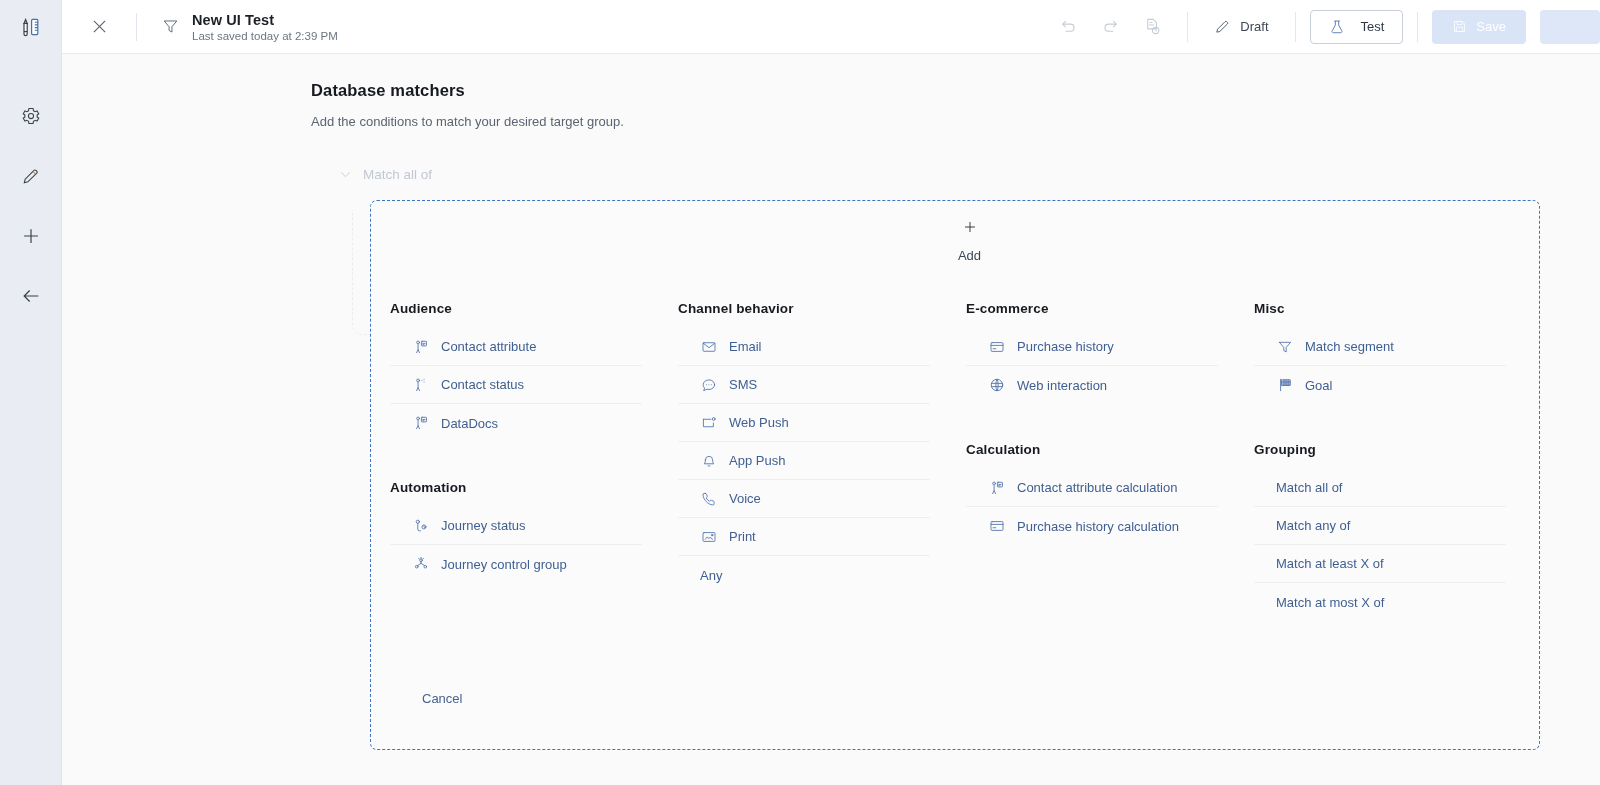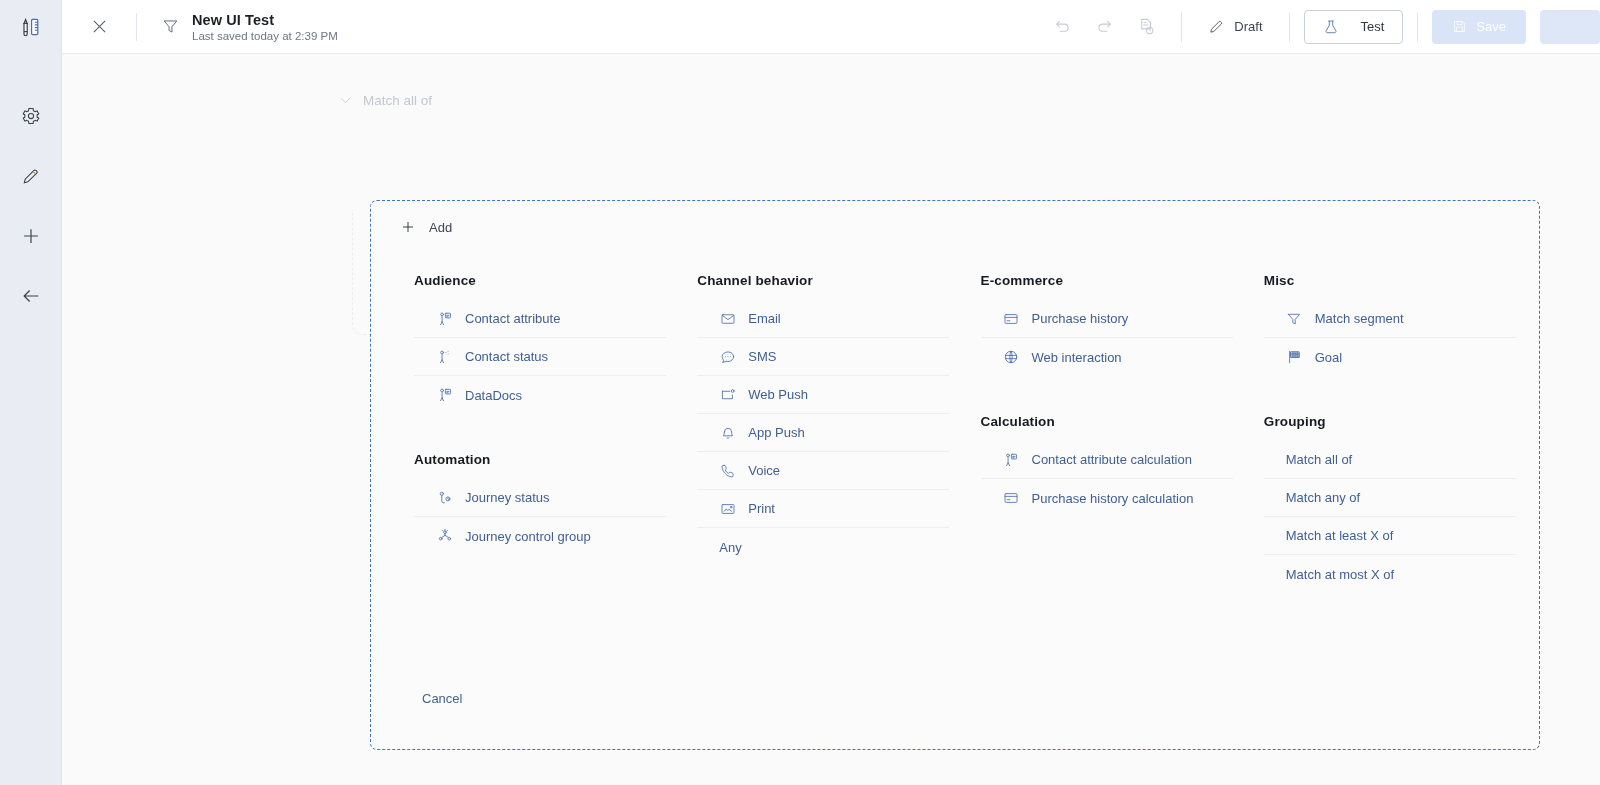--- a/index.html
+++ b/index.html
@@ -51,21 +51,21 @@
   .tb-icon-btn {
     width: 42px; height: 54px; display: flex; align-items: center; justify-content: center;
     color: #c5cbd4; cursor: default;
   }
   .tb-sep { width: 1px; height: 30px; background: #e4e8ed; margin: 0 14px; }
   .tb-draft {
     display: flex; align-items: center; gap: 9px; padding: 0 12px; height: 32px;
     color: #3d4753; font-size: 13px; cursor: pointer; text-align: right;
   }
   .tb-test {
-    display: flex; align-items: center; gap: 22px;
+    display: flex; align-items: center; gap: 16px;
     height: 34px; padding: 0 18px;
     border: 1px solid #c9d0d9; border-radius: 4px;
     background: #fff; color: #2f3945; font-size: 13px; cursor: pointer;
   }
   .tb-test .ico { color: #4a6fa5; display: flex; }
   .tb-save {
     display: flex; align-items: center; gap: 9px;
     height: 34px; padding: 0 20px; margin-right: 14px;
     background: #d9e4f7; border-radius: 4px;
     color: #ffffff; font-size: 13px; cursor: default;
@@ -96,26 +96,26 @@
 
   
   .panel {
     position: absolute; left: 308px; top: 145px;
     width: 1170px; height: 550px;
     border: 1px dashed #3f74c0; border-radius: 7px;
     background: #fbfbfc;
   }
   .panel-add {
     display: flex; align-items: center; gap: 13px;
-    margin: 18px 0 0 29px; color: #3c4754; font-size: 13px; cursor: pointer;
+    margin: 18px 0 0 29px; color: #3c4754; font-size: 13px; cursor: pointer; flex-direction: column;
   }
   .panel-add .plus { color: #2b333d; display: flex; }
 
   .cols {
-    display: flex; margin: 38px 0 0 43px; gap: 8px;
+    display: flex; margin: 38px 0 0 19px; gap: 8px;
   }
   .col { width: 280px; }
   .col-head {
     font-size: 13.5px; font-weight: bold; color: #171a1f;
     letter-spacing: .15px; margin-bottom: 12px; padding-left: 0px;
   }
   .group + .group { margin-top: 38px; }
 
   .item {
     display: flex; align-items: center; gap: 12px;
@@ -249,20 +249,24 @@
           <path d="M8 4h8v5H8V4ZM7 13h10v7H7v-7Z" stroke="#ffffff" stroke-width="1.3"></path>
         </svg>
       </span>
       <span>Save</span>
     </div>
     <div class="tb-ghost"></div>
   </div>
 
   <div class="content">
 
+    <div class="page-head">
+      <div class="page-title">Database matchers</div>
+      <div class="page-sub">Add the conditions to match your desired target group.</div>
+    </div>
 
     <div class="match-row">
       <svg width="15" height="15" viewBox="0 0 24 24" fill="none">
         <path d="M5.5 9 12 15.5 18.5 9" stroke="#c2c8d1" stroke-width="1.4" stroke-linecap="round" stroke-linejoin="round"></path>
       </svg>
       <span>Match all of</span>
     </div>
 
     <div class="bracket"></div>
 

